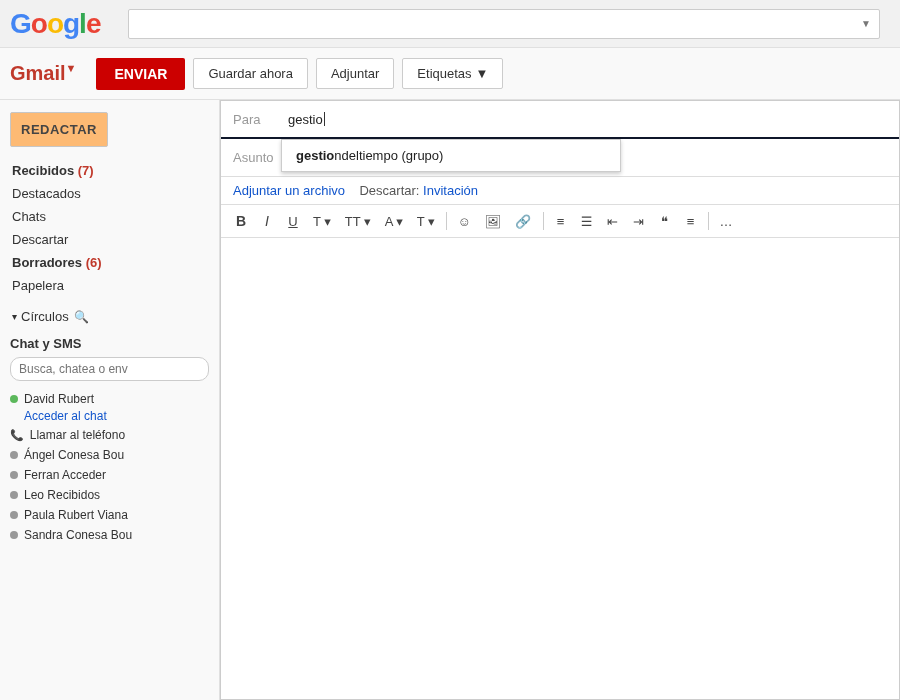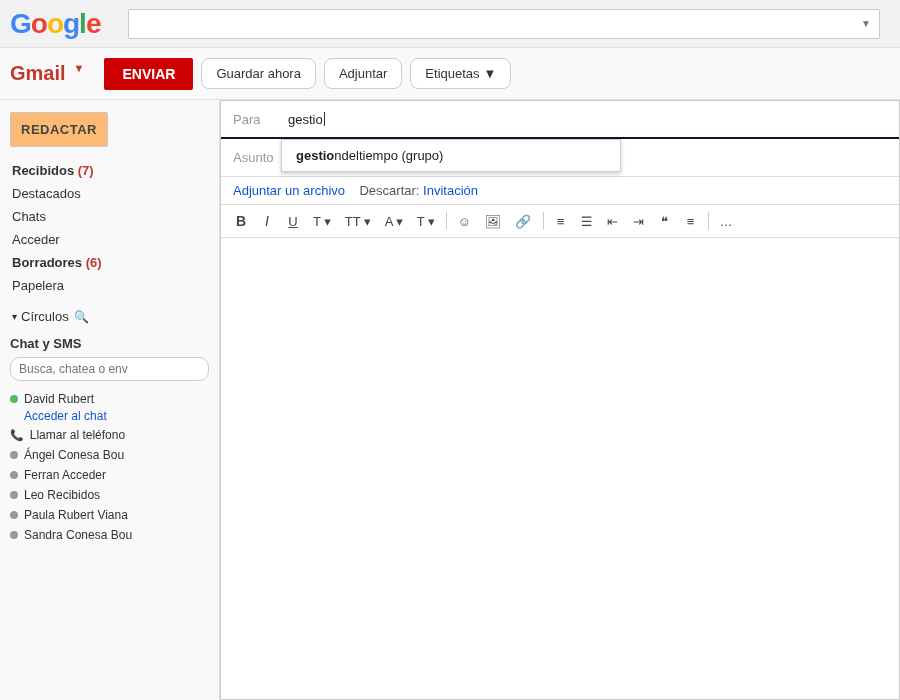--- a/index.html
+++ b/index.html
@@ -51,21 +51,21 @@
       display: flex;
       align-items: center;
       background: #f9f9f9;
       padding: 8px 10px;
       border-bottom: 1px solid #e0e0e0;
       gap: 8px;
       height: 52px;
     }
     .gmail-label {
       display: flex;
-      gap: 8px;
+      gap: 0;
       font-size: 20px;
       font-weight: bold;
       color: #c0392b;
       margin-right: 12px;
     }
     .gmail-label .dropdown-arrow { font-size: 11px; color: #c0392b; }
 
     .btn-enviar {
       background: #cc0000;
       color: white;
@@ -76,21 +76,21 @@
       border-radius: 2px;
       cursor: pointer;
       text-transform: uppercase;
     }
     .btn-guardar, .btn-descartar, .btn-etiquetas {
       background: white;
       color: #333;
       border: 1px solid #ccc;
       padding: 7px 14px;
       font-size: 13px;
-      border-radius: 8px;
+      border-radius: 2px;
       cursor: pointer;
     }
     .btn-etiquetas { display: flex; align-items: center; gap: 4px; }
 
     
     #main {
       display: flex;
       height: calc(700px - 100px);
     }
 
@@ -337,21 +337,21 @@
       <a class="nav-item bold">
         <span>Recibidos </span><span class="count">(7)</span>
       </a>
       <a class="nav-item">
         <span>Destacados</span>
       </a>
       <a class="nav-item">
         <span>Chats</span>
       </a>
       <a class="nav-item">
-        <span>Acceder</span>
+        <span>Descartar</span>
       </a>
       <a class="nav-item bold">
         <span>Borradores </span><span class="count">(6)</span>
       </a>
       <a class="nav-item">
         <span>Papelera</span>
       </a>
     </div>
 
     <div class="nav-divider"></div>

